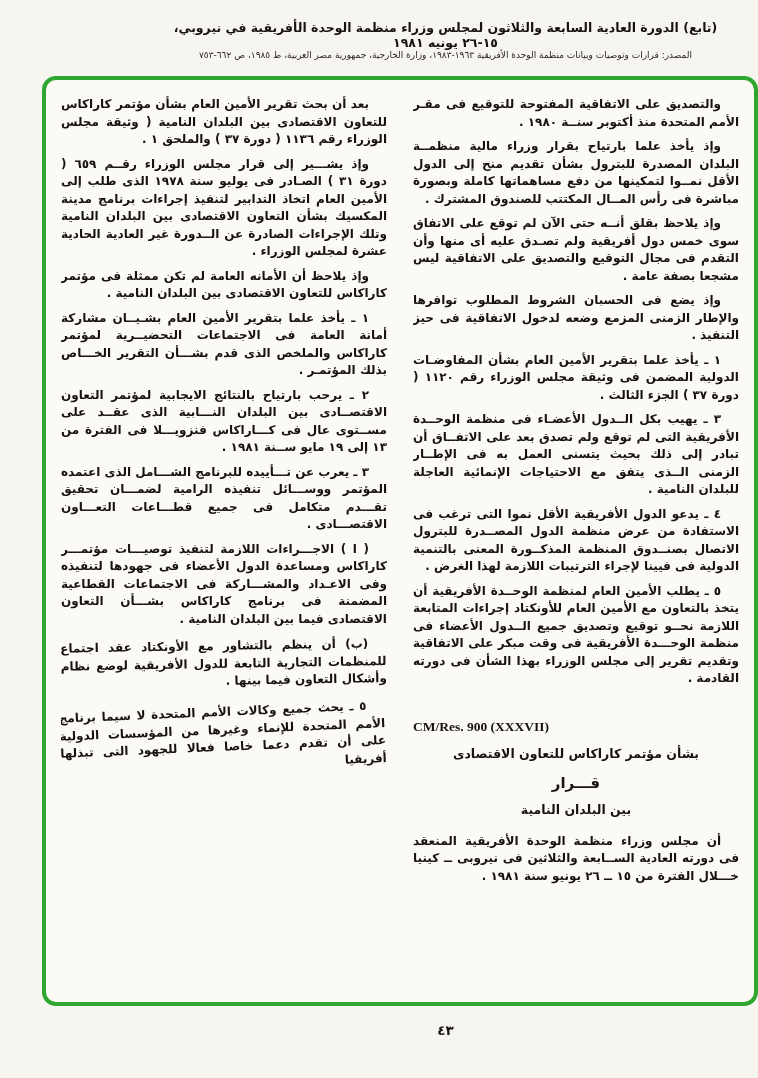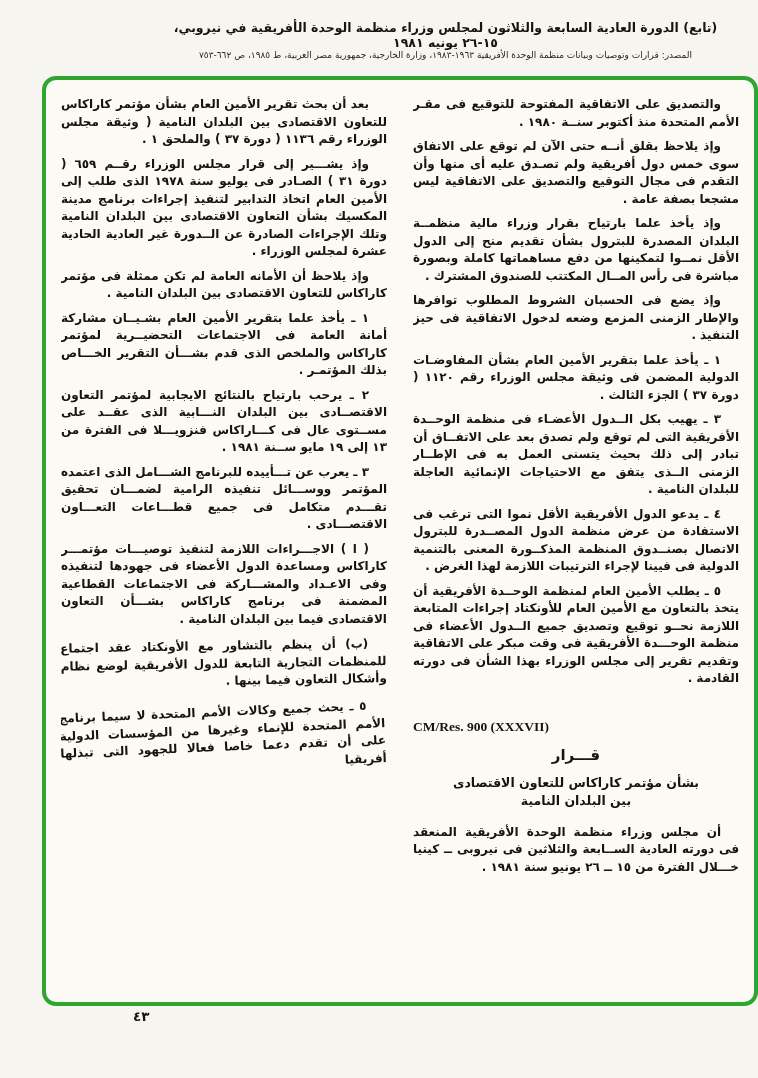--- a/index.html
+++ b/index.html
@@ -37,47 +37,47 @@
     margin:30px 0 10px;
   }
   .block.title { text-align:center; font-size:15px; margin:12px 0 9px; letter-spacing:1px; }
   .block.subtitle { text-align:center; font-size:12.5px; margin:1px 0; }
   .block.subtitle + .block.p { margin-top:14px; }
 
   
   .col-left .block:last-child { transform:rotate(-2.4deg) translateY(2px); transform-origin:right bottom; }
   .col-left .block:nth-last-child(2) { transform:rotate(-1deg); transform-origin:right bottom; }
 
-  .footer { text-align:left; }
+  .footer { text-align:center; margin-top:14px; }
   .page-number { font-size:13.5px; font-weight:bold; }
 </style>
 </head>
 <body>
 
 <div class="page">
 
   <div class="header">
     <div class="header-title">(تابع) الدورة العادية السابعة والثلاثون لمجلس وزراء منظمة الوحدة الأفريقية في نيروبي، ١٥-٢٦ يونيه ١٩٨١</div>
     <div class="header-source">المصدر: قرارات وتوصيات وبيانات منظمة الوحدة الأفريقية ١٩٦٣-١٩٨٣، وزارة الخارجية، جمهورية مصر العربية، ط ١٩٨٥، ص ٦٦٢-٧٥٣</div>
   </div>
 
   <div class="green-box" style="border-color: rgb(47, 166, 47);">
     <div class="columns">
       <div class="col col-right">
           <div class="block p">والتصديق على الاتفاقية المفتوحة للتوقيع فى مقـر الأمم المتحدة منذ أكتوبر سنــة ١٩٨٠ .</div>
+          <div class="block p">وإذ يأخذ علما بارتياح بقرار وزراء مالية منظمــة البلدان المصدرة للبترول بشأن تقديم منح إلى الدول الأقل نمــوا لتمكينها من دفع مساهماتها كاملة وبصورة مباشرة فى رأس المــال المكتتب للصندوق المشترك .</div>
           <div class="block p">وإذ يلاحظ بقلق أنــه حتى الآن لم توقع على الاتفاق سوى خمس دول أفريقية ولم تصـدق عليه أى منها وأن التقدم فى مجال التوقيع والتصديق على الاتفاقية ليس مشجعا بصفة عامة .</div>
-          <div class="block p">وإذ يأخذ علما بارتياح بقرار وزراء مالية منظمــة البلدان المصدرة للبترول بشأن تقديم منح إلى الدول الأقل نمــوا لتمكينها من دفع مساهماتها كاملة وبصورة مباشرة فى رأس المــال المكتتب للصندوق المشترك .</div>
           <div class="block p">وإذ يضع فى الحسبان الشروط المطلوب توافرها والإطار الزمنى المزمع وضعه لدخول الاتفاقية فى حيز التنفيذ .</div>
           <div class="block p">١ ـ يأخذ علما بتقرير الأمين العام بشأن المفاوضـات الدولية المضمن فى وثيقة مجلس الوزراء رقم ١١٢٠ ( دورة ٣٧ ) الجزء الثالث .</div>
           <div class="block p">٣ ـ يهيب بكل الــدول الأعضـاء فى منظمة الوحــدة الأفريقية التى لم توقع ولم تصدق بعد على الاتفــاق أن تبادر إلى ذلك بحيث يتسنى العمل به فى الإطــار الزمنى الــذى يتفق مع الاحتياجات الإنمائية العاجلة للبلدان النامية .</div>
           <div class="block p">٤ ـ يدعو الدول الأفريقية الأقل نموا التى ترغب فى الاستفادة من عرض منظمة الدول المصــدرة للبترول الاتصال بصنــدوق المنظمة المذكــورة المعنى بالتنمية الدولية فى فيينا لإجراء الترتيبات اللازمة لهذا الغرض .</div>
           <div class="block p">٥ ـ يطلب الأمين العام لمنظمة الوحــدة الأفريقية أن يتخذ بالتعاون مع الأمين العام للأونكتاد إجراءات المتابعة اللازمة نحــو توقيع وتصديق جميع الــدول الأعضاء فى منظمة الوحـــدة الأفريقية فى وقت مبكر على الاتفاقية وتقديم تقرير إلى مجلس الوزراء بهذا الشأن فى دورته القادمة .</div>
           <div class="block ref">CM/Res. 900 (XXXVII)</div>
+          <div class="block subtitle">بشأن مؤتمر كاراكاس للتعاون الاقتصادى</div>
           <div class="block title">قـــرار</div>
-          <div class="block subtitle">بشأن مؤتمر كاراكاس للتعاون الاقتصادى</div>
           <div class="block subtitle">بين البلدان النامية</div>
           <div class="block p">أن مجلس وزراء منظمة الوحدة الأفريقية المنعقد فى دورته العادية الســابعة والثلاثين فى نيروبى ــ كينيا خـــلال الفترة من ١٥ ــ ٢٦ يونيو سنة ١٩٨١ .</div>
         </div>
       <div class="col col-left">
           <div class="block p">بعد أن بحث تقرير الأمين العام بشأن مؤتمر كاراكاس للتعاون الاقتصادى بين البلدان النامية ( وثيقة مجلس الوزراء رقم ١١٣٦ ( دورة ٣٧ ) والملحق ١ .</div>
           <div class="block p">وإذ يشـــير إلى قرار مجلس الوزراء رقــم ٦٥٩ ( دورة ٣١ ) الصـادر فى يوليو سنة ١٩٧٨ الذى طلب إلى الأمين العام اتخاذ التدابير لتنفيذ إجراءات برنامج مدينة المكسيك بشأن التعاون الاقتصادى بين البلدان النامية وتلك الإجراءات الصادرة عن الــدورة غير العادية الحادية عشرة لمجلس الوزراء .</div>
           <div class="block p">وإذ يلاحظ أن الأمانه العامة لم تكن ممثلة فى مؤتمر كاراكاس للتعاون الاقتصادى بين البلدان النامية .</div>
           <div class="block p">١ ـ يأخذ علما بتقرير الأمين العام بشـيــان مشاركة أمانة العامة فى الاجتماعات التحضيــرية لمؤتمر كاراكاس والملخص الذى قدم بشـــأن التقرير الخـــاص بذلك المؤتمـر .</div>
           <div class="block p">٢ ـ يرحب بارتياح بالنتائج الايجابية لمؤتمر التعاون الاقتصــادى بين البلدان النـــابية الذى عقــد على مســتوى عال فى كـــاراكاس فنزويـــلا فى الفترة من ١٣ إلى ١٩ مايو ســنة ١٩٨١ .</div>
           <div class="block p">٣ ـ يعرب عن تـــأييده للبرنامج الشـــامل الذى اعتمده المؤتمر ووســـائل تنفيذه الرامية لضمـــان تحقيق تقـــدم متكامل فى جميع قطـــاعات التعـــاون الاقتصـــادى .</div>

